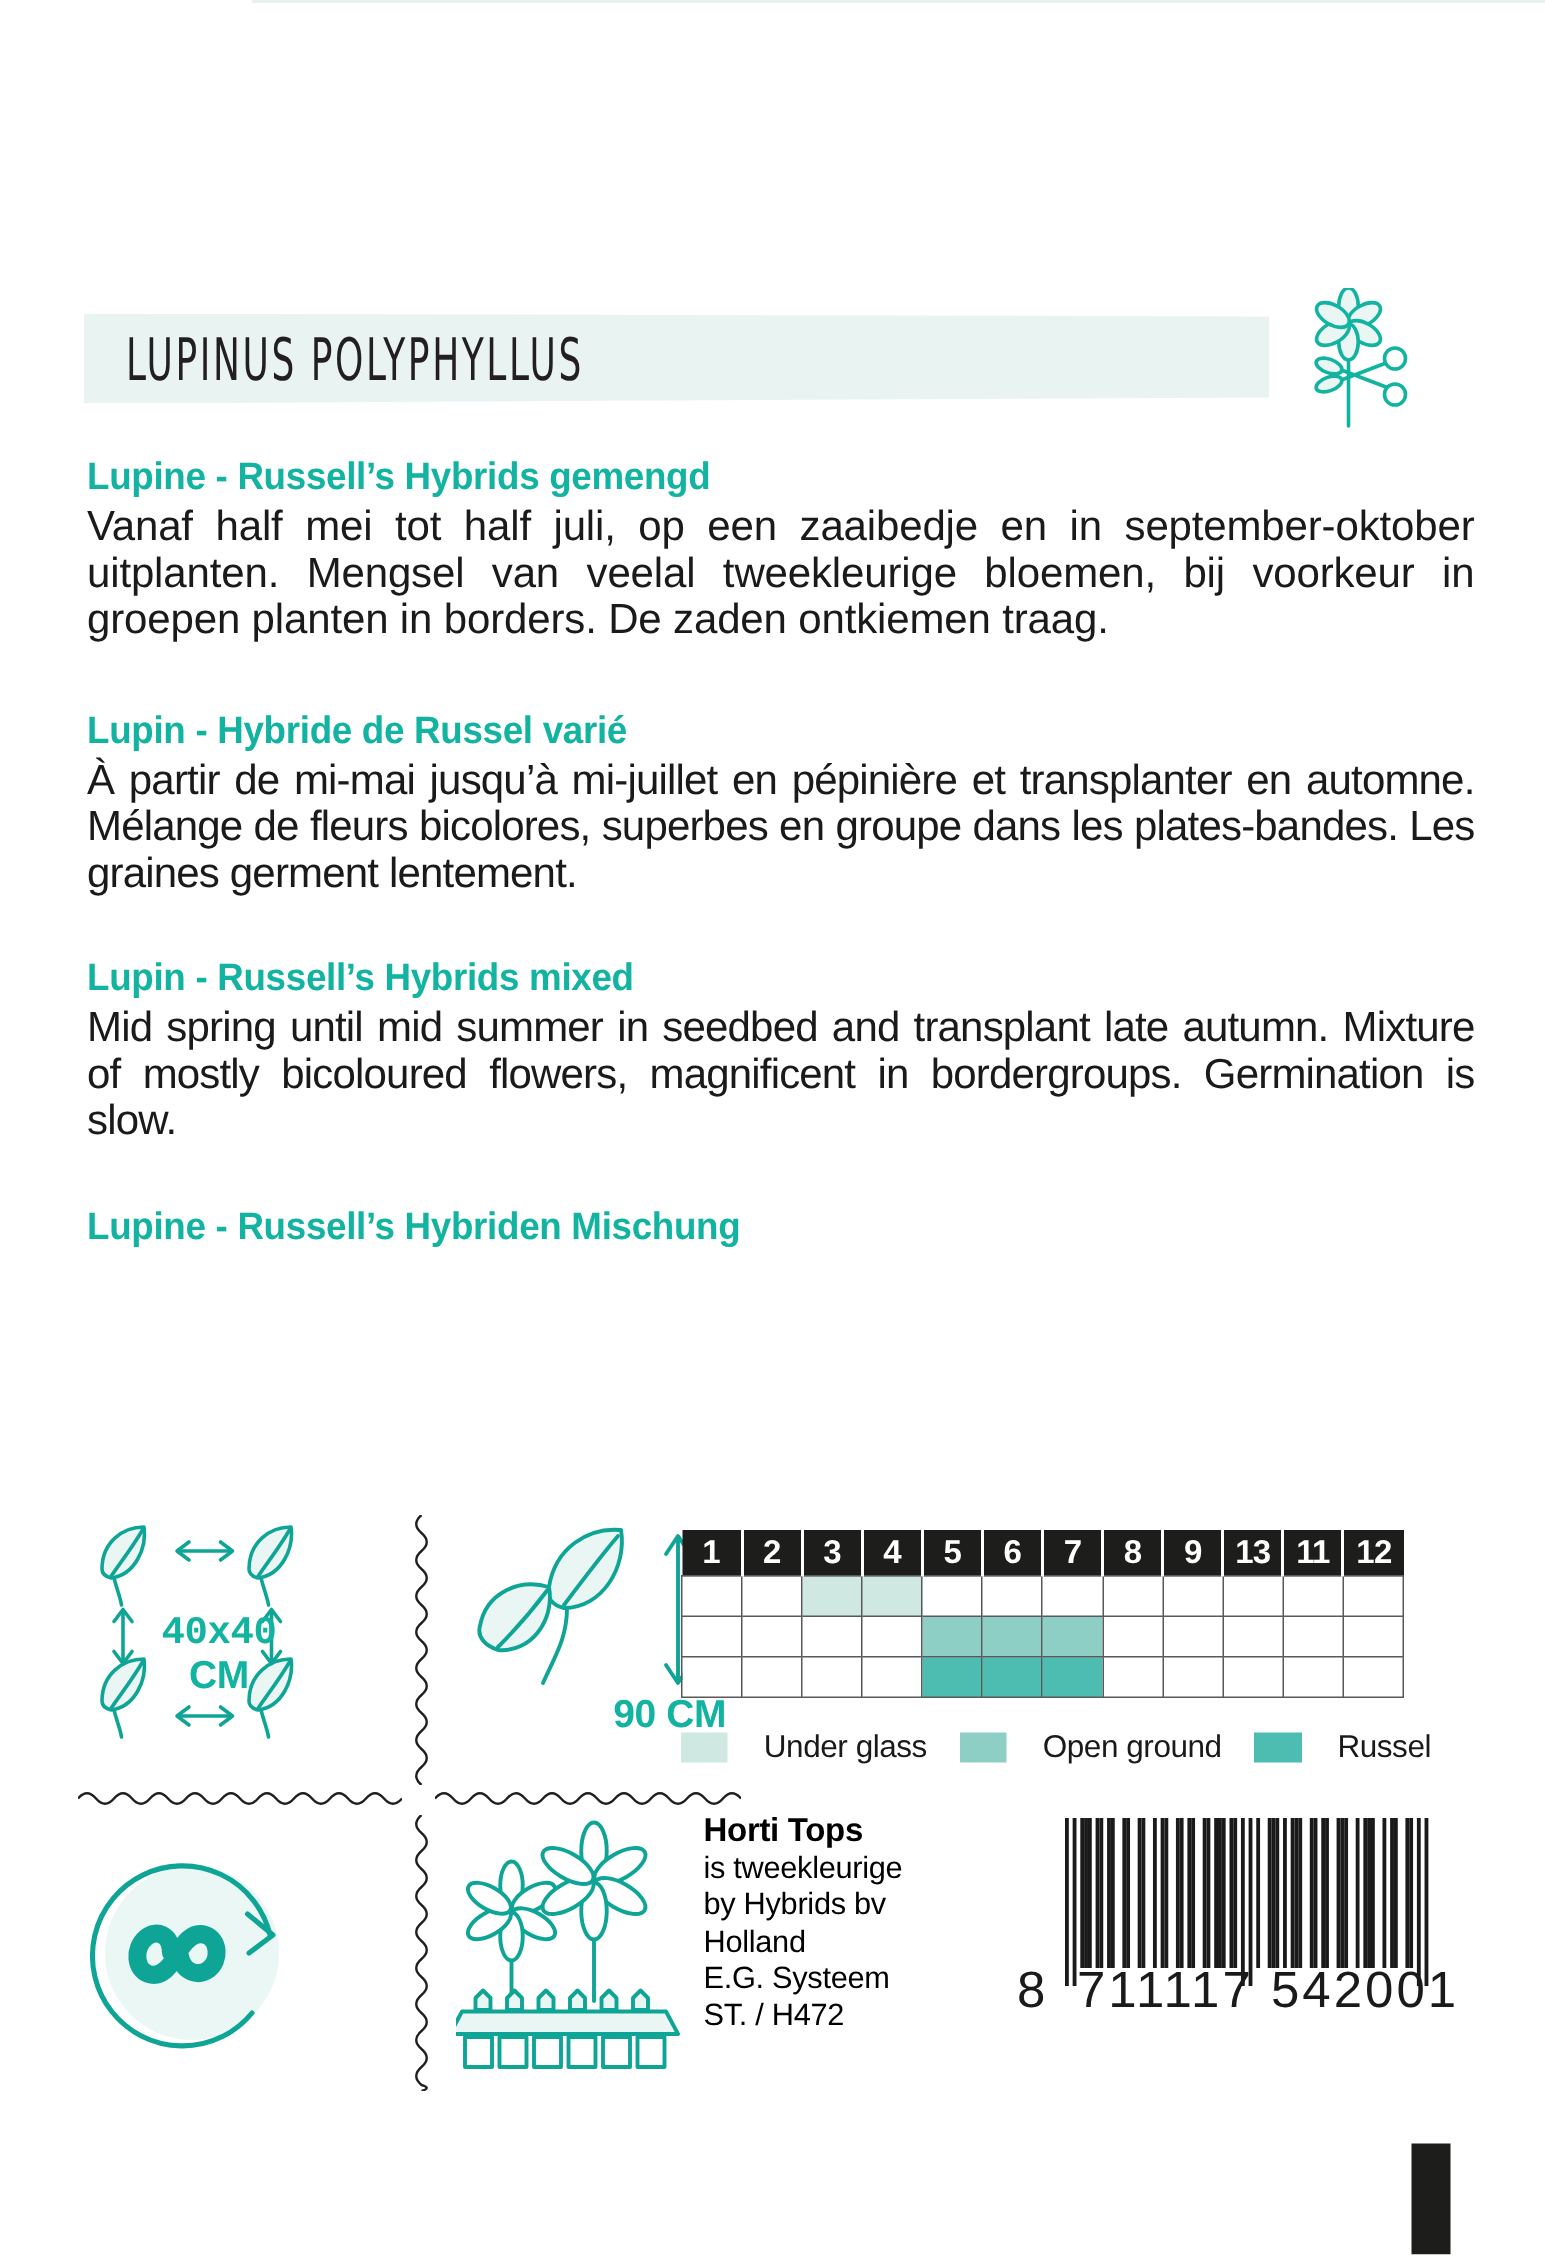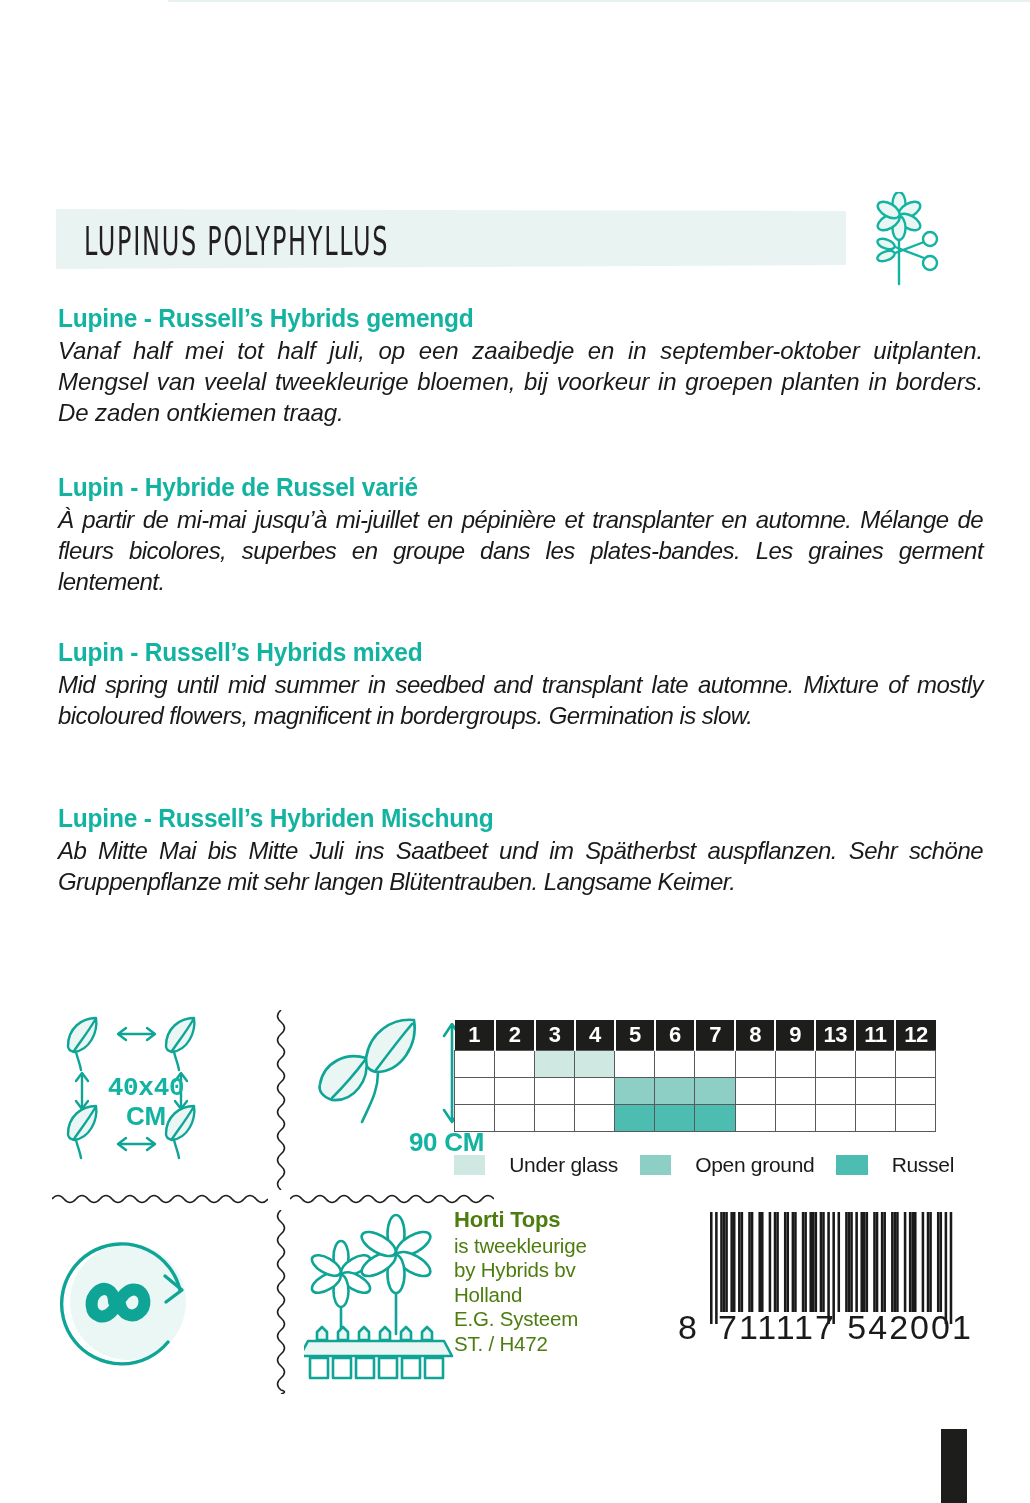--- a/index.html
+++ b/index.html
@@ -49,27 +49,26 @@
     font-weight:bold;
     font-size:25.5px;
     line-height:30px;
     letter-spacing:-0.2px;
     margin:0 0 2px 0;
     transform:scaleX(0.96);
     transform-origin:left top;
     white-space:nowrap;
   }
   .desc-body{
-    font-size:24px;
+    font-size:28px;
     line-height:31px;
     color:#1a1a1a;
     margin:0;
     text-align:justify;
     letter-spacing:-0.1px;
-    font-style:italic;
   }
   .desc-body.tight{ letter-spacing:-0.55px; }
   #block-nl{ top:303px; }
   #block-fr{ top:472px; }
   #block-en{ top:637px; }
   #block-de{ top:803px; }
 
   
   .info-grid{
     position:absolute;left:56px;top:1012px;width:928px;height:382px;
@@ -128,22 +127,22 @@
     position:absolute;left:0px;top:133px;width:500px;
     display:flex;align-items:center;
     font-size:21px;color:#1a1a1a;
   }
   .legend .sw{ width:60px;height:20px;display:inline-block; }
   .legend .lb{ margin:0 22px 0 24px; white-space:nowrap; letter-spacing:-0.3px;}
   .legend .lb.last{ margin-right:0; }
 
   
   .company{
-    position:absolute;left:0;top:0;
-    font-size:20.5px;line-height:24.5px;color:#4d7c0f;
+    position:absolute;left:15px;top:0;
+    font-size:20.5px;line-height:24.5px;color:#000000;
     letter-spacing:-0.2px;
   }
   .company .name{ font-weight:bold; font-size:22px; display:block; margin-bottom:1px;}
   .company span{ display:block; }
 
   
   .barcode-wrap{ position:absolute;left:0;top:0; }
   .barcode-digit{
     position:absolute;
     font-size:34px;
@@ -196,26 +195,25 @@
   <p class="desc-body">Vanaf half mei tot half juli, op een zaaibedje en in september-oktober uitplanten. Mengsel van veelal tweekleurige bloemen, bij voorkeur in groepen planten in borders. De zaden ontkiemen traag.</p>
 </div>
 
 <div class="desc-block" id="block-fr">
   <p class="desc-title">Lupin - Hybride de Russel varié</p>
   <p class="desc-body tight">À partir de mi-mai jusqu’à mi-juillet en pépinière et transplanter en automne. Mélange de fleurs bicolores, superbes en groupe dans les plates-bandes. Les graines germent lentement.</p>
 </div>
 
 <div class="desc-block" id="block-en">
   <p class="desc-title">Lupin - Russell’s Hybrids mixed</p>
-  <p class="desc-body tight">Mid spring until mid summer in seedbed and transplant late automne. Mixture of mostly bicoloured flowers, magnificent in bordergroups. Germination is slow.</p>
+  <p class="desc-body tight">Mid spring until mid summer in seedbed and transplant late autumn. Mixture of mostly bicoloured flowers, magnificent in bordergroups. Germination is slow.</p>
 </div>
 
 <div class="desc-block" id="block-de">
   <p class="desc-title">Lupine - Russell’s Hybriden Mischung</p>
-  <p class="desc-body tight">Ab Mitte Mai bis Mitte Juli ins Saatbeet und im Spätherbst auspflanzen. Sehr schöne Gruppenpflanze mit sehr langen Blütentrauben. Langsame Keimer.</p>
 </div>
 
 <div class="info-grid">
 
   <div class="wave-v" style="left:218px;top:-2px;">
     <svg width="14" height="180" viewBox="0 0 14 180" preserveAspectRatio="none">
       <path d="M7 0 Q0 6 7 12 Q14 18 7 24 Q0 30 7 36 Q14 42 7 48 Q0 54 7 60 Q14 66 7 72 Q0 78 7 84 Q14 90 7 96 Q0 102 7 108 Q14 114 7 120 Q0 126 7 132 Q14 138 7 144 Q0 150 7 156 Q14 162 7 168 Q0 174 7 180" fill="none" stroke="#231f20" stroke-width="1.6"></path>
     </svg>
   </div>
 

